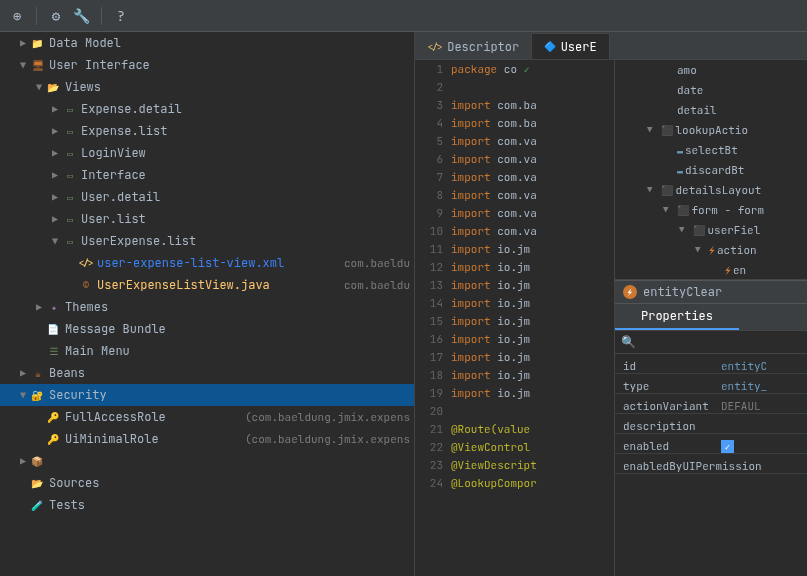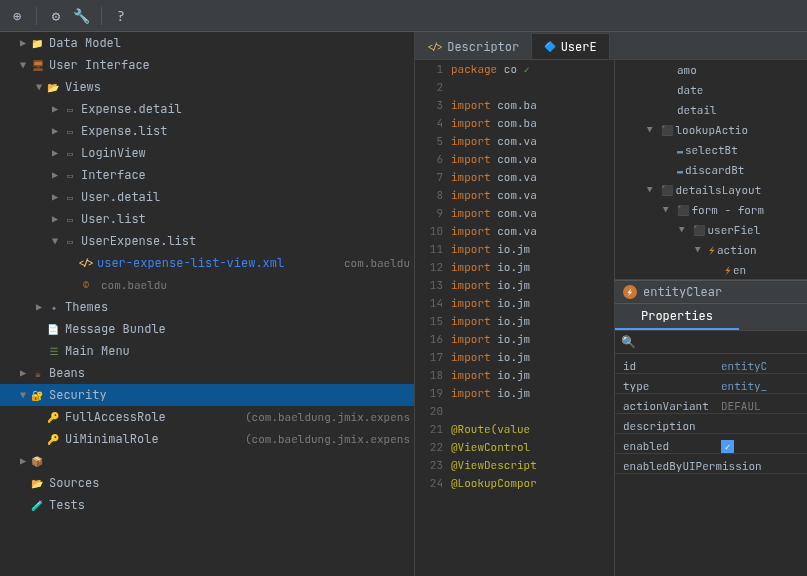--- a/index.html
+++ b/index.html
@@ -440,20 +440,21 @@
       <span class="item-sublabel">com.baeldu</span>
     </div>
 
     <div class="tree-item">
       <span class="indent"></span>
         <span class="indent"></span>
         <span class="indent"></span>
         <span class="indent"></span>
       <span class="arrow" style="width:14px"></span>
       <span class="item-icon" style="color:#cc7832; font-size:10px">©</span>
+      <span class="item-label" style="color:#ffc66d">UserExpenseListView.java</span>
       <span class="item-sublabel">com.baeldu</span>
     </div>
 
     <div class="tree-item">
       <span class="indent"></span>
         <span class="indent"></span>
       <span class="arrow">▶</span>
       <span class="item-icon icon-themes">✦</span>
       <span class="item-label">Themes</span>
     </div>

